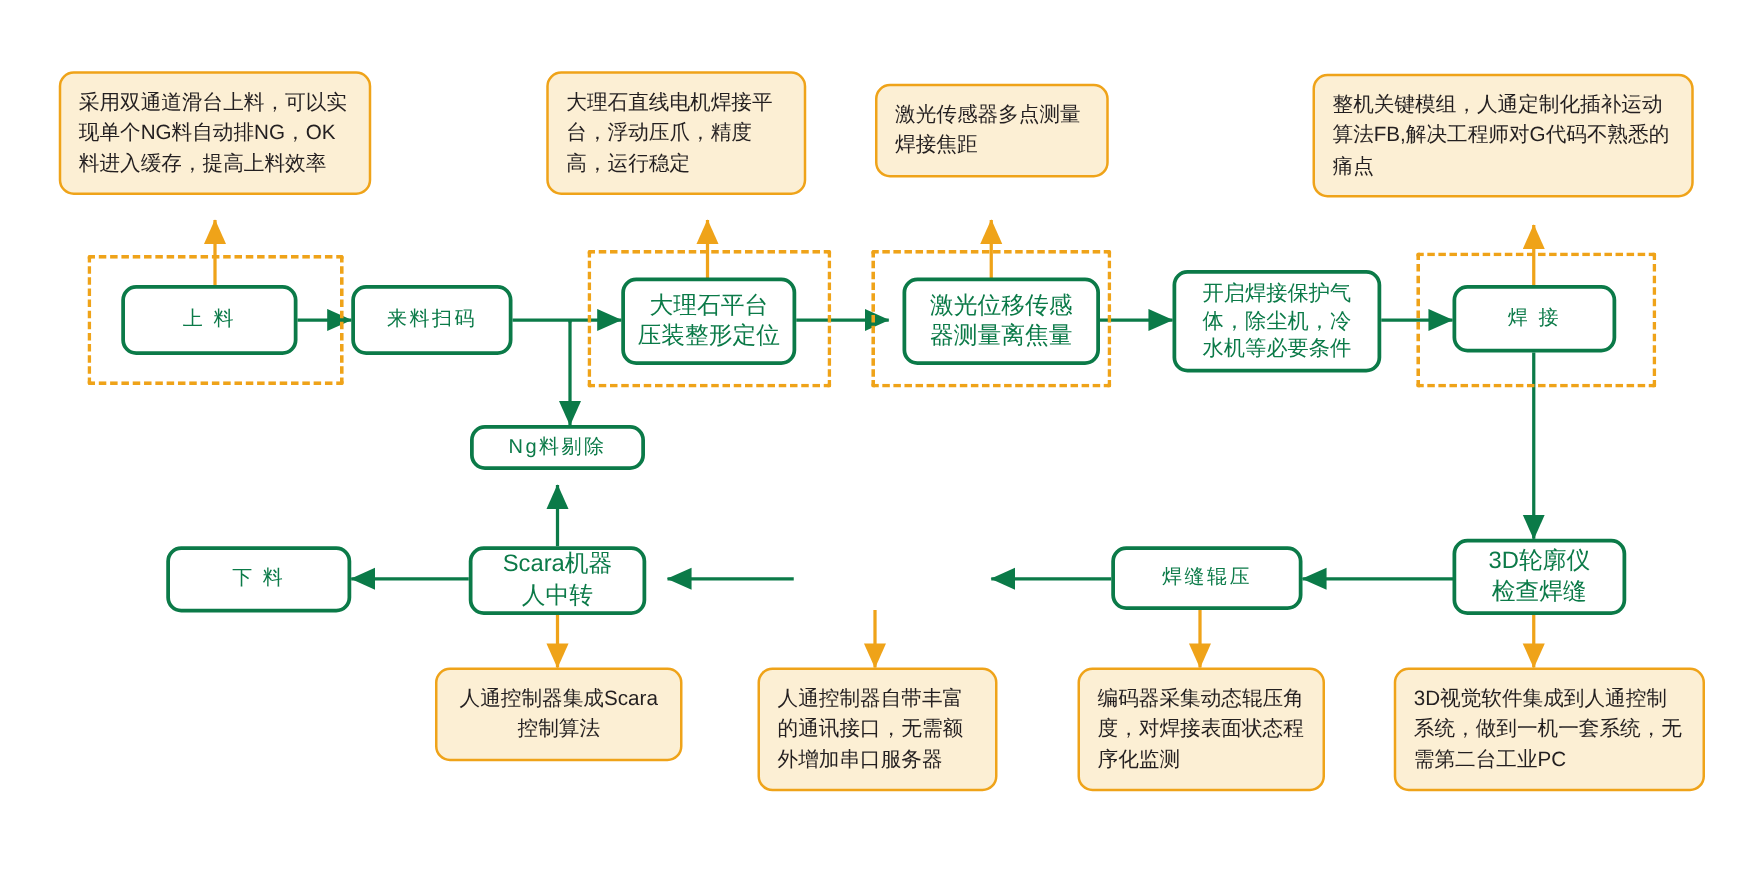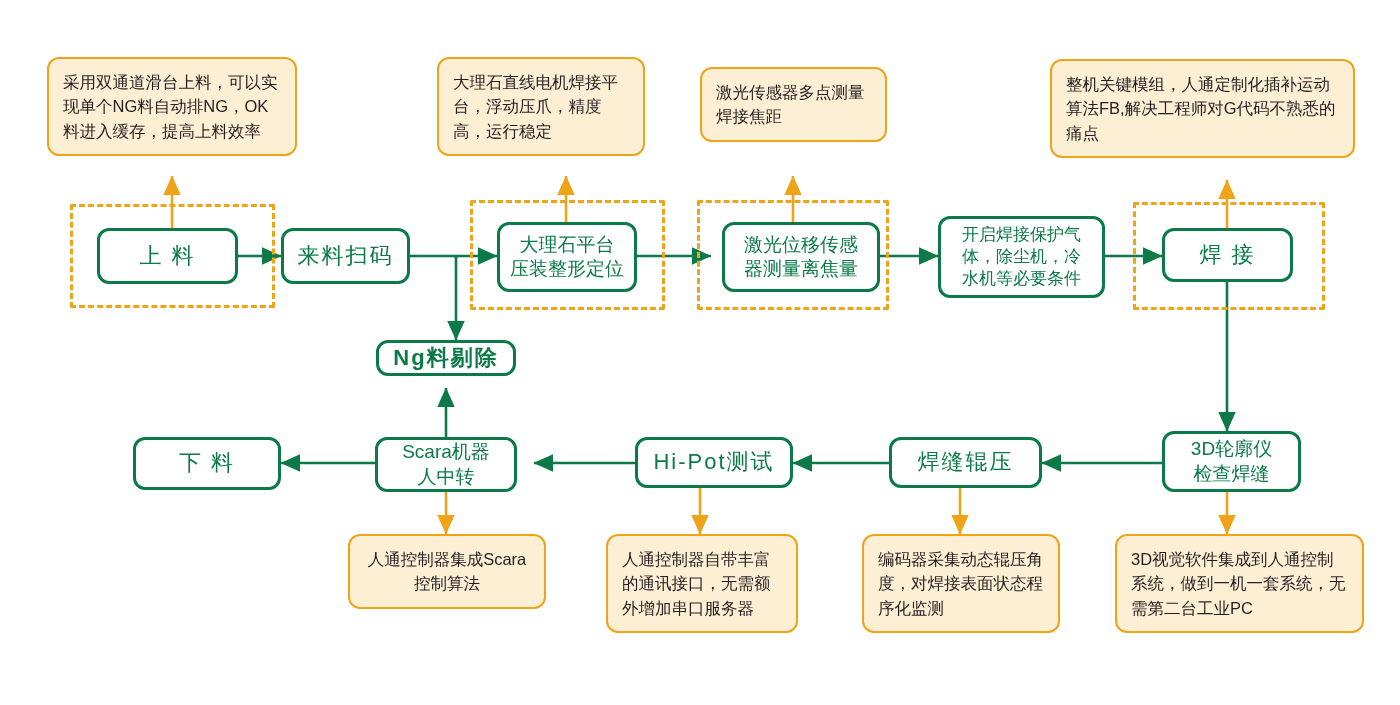--- a/index.html
+++ b/index.html
@@ -6,21 +6,21 @@
   body{width:1400px;height:705px;overflow:hidden;
        font-family:"Liberation Sans","DejaVu Sans",sans-serif;}
   #stage{position:relative;width:1400px;height:705px;}
   svg#wires{position:absolute;left:0;top:0;width:1400px;height:705px;pointer-events:none;}
 
   
   .node{position:absolute;box-sizing:border-box;
         border:3px solid #0B7A48;border-radius:12px;background:#ffffff;
         color:#0B7A48;display:flex;align-items:center;justify-content:center;
         text-align:center;line-height:1.28;z-index:3;}
-  .node.big{font-size:22px;letter-spacing:2px;}
+  .node.big{font-size:16px;letter-spacing:2px;}
   .node.mid{font-size:19px;}
   .node.sm{font-size:17px;}
 
   
   .grp{position:absolute;box-sizing:border-box;
        border:3px dashed #EFA319;border-radius:2px;background:transparent;z-index:1;}
 
   
   .callout{position:absolute;box-sizing:border-box;
            border:2.5px solid #EFA319;border-radius:12px;background:#FCEFD4;
@@ -95,22 +95,21 @@
   <div class="node big" style="left:97px;  top:228px; width:141px; height:56px;">上 料</div>
   <div class="node big" style="left:281px; top:228px; width:129px; height:56px;">来料扫码</div>
   <div class="node mid" style="left:497px; top:222px; width:140px; height:70px; white-space:pre-line;">大理石平台
 压装整形定位</div>
   <div class="node mid" style="left:722px; top:222px; width:158px; height:70px; white-space:pre-line;">激光位移传感
 器测量离焦量</div>
   <div class="node sm" style="left:938px; top:216px; width:167px; height:82px; white-space:pre-line;">开启焊接保护气
 体，除尘机，冷
 水机等必要条件</div>
   <div class="node big" style="left:1162px;top:228px; width:131px; height:54px;">焊 接</div>
-  <div class="node big" style="left:376px; top:340px; width:140px; height:36px;font-weight:bold;">Ng料剔除</div>
+  <div class="node big" style="left:376px; top:340px; width:140px; height:36px;">Ng料剔除</div>
   <div class="node big" style="left:133px; top:437px; width:148px; height:53px;">下 料</div>
   <div class="node mid" style="left:375px; top:437px; width:142px; height:55px; white-space:pre-line;">Scara机器
 人中转</div>
-  <div class="node big" style="left:635px; top:437px; width:158px; height:51px;">Hi-Pot测试</div>
   <div class="node big" style="left:889px; top:437px; width:153px; height:51px;">焊缝辊压</div>
   <div class="node mid" style="left:1162px;top:431px; width:139px; height:61px; white-space:pre-line;">3D轮廓仪
 检查焊缝</div>
 
 </div>
 
 </body></html>

